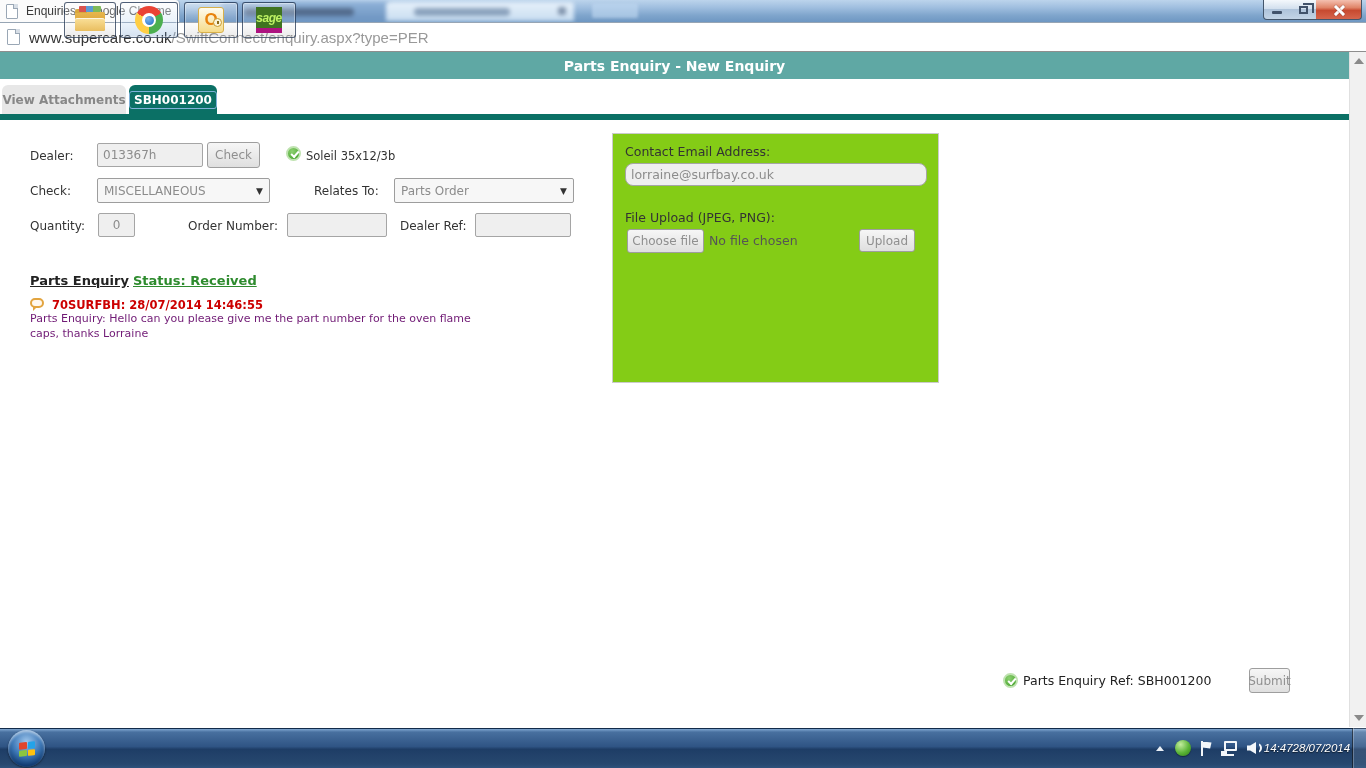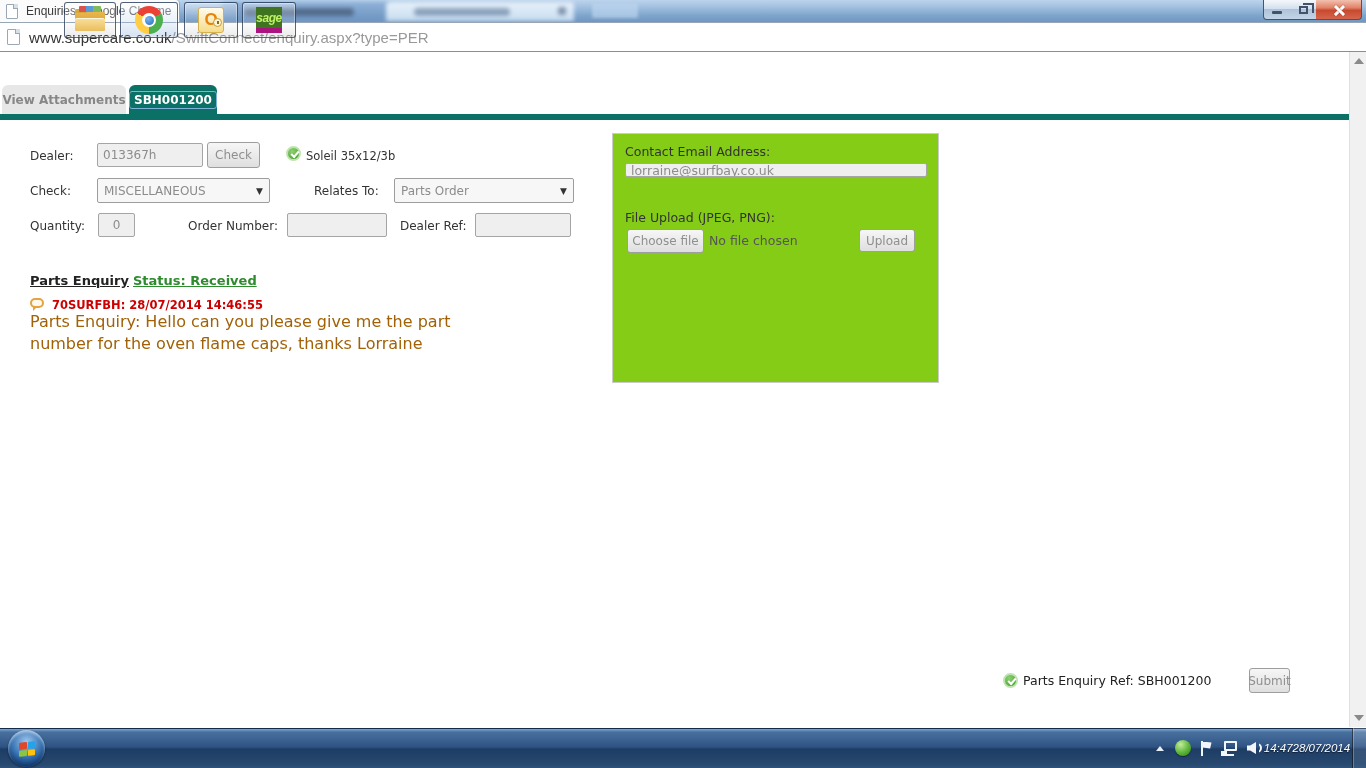--- a/index.html
+++ b/index.html
@@ -82,21 +82,21 @@
   .check-icon::after { content:""; position:absolute; left:3px; top:3px; width:6px; height:3px;
     border-left:2px solid #fff; border-bottom:2px solid #fff; transform:rotate(-48deg); }
 
   .thread-title { font-size:13px; font-weight:bold; color:#222; text-decoration:underline; }
   .thread-status { font-size:13px; font-weight:bold; color:#2E8B2E; text-decoration:underline; }
   .bubble-icon { position:absolute; width:14px; height:10px; background:#FFF8EE;
     border:2px solid #E2A43F; border-radius:5px; }
   .bubble-icon::after { content:""; position:absolute; left:1px; bottom:-5px; width:4px; height:4px;
     background:#E2A43F; clip-path:polygon(0 0,100% 0,0 100%); }
   .comment-meta { font-size:11.5px; font-weight:bold; color:#CC0000; }
-  .comment-body { font-size:16px; color:#a16207; line-height:22px; }
+  .comment-body { font-size:11px; color:#701a75; line-height:15px; }
 
   
   #contact-panel { left:612px; top:81px; width:327px; height:250px; background:#84cc16;
     border:1px solid #CBCBCB; }
   #contact-panel .flabel { position:absolute; font-size:12.5px; }
 
   
   #footer-ref-text { font-size:12.5px; color:#222; }
 
   
@@ -201,20 +201,23 @@
     </div>
 </div>
 
 <div id="addressbar" class="abs">
   <span class="page-doc-icon"></span>
   <span class="url-text"><span class="url-host">www.supercare.co.uk</span><span class="url-path">/SwiftConnect/enquiry.aspx?type=PER</span></span>
 </div>
 
 <div id="viewport" class="abs">
 
+  <div id="banner" class="abs">
+    <span>Parts Enquiry - New Enquiry</span>
+  </div>
 
   <div id="ptab-attachments" class="ptab abs">
     <span>View Attachments</span>
   </div>
   <div id="ptab-ref" class="ptab abs">
     <span>SBH001200</span>
   </div>
   <div id="teal-bar" class="abs"></div>
 
   <span class="flabel ftext" style="left:30px; top:97px;">Dealer:</span>
@@ -242,21 +245,21 @@
   <input class="tbox" style="left: 475px; top: 161px; width: 96px; height: 24px;" value="">
 
   <span class="thread-title ftext" style="left:30px; top:221px;">Parts Enquiry</span>
   <span class="thread-status ftext" style="left:133px; top:221px;">Status: Received</span>
   <span class="bubble-icon" style="left:30px; top:246px;"></span>
   <span class="comment-meta ftext" style="left:52px; top:246px;">70SURFBH: 28/07/2014 14:46:55</span>
   <div class="comment-body ftext" style="left:30px; top:259px; width:445px;">Parts Enquiry: Hello can you please give me the part number for the oven flame caps, thanks Lorraine</div>
 
   <div id="contact-panel" class="abs">
     <span class="flabel" style="left:12px; top:10px;">Contact Email Address:</span>
-    <input class="tbox" style="left: 12px; top: 29px; width: 302px; height: 14px; font-size: 12.5px;" readonly="" value="lorraine@surfbay.co.uk">
+    <input class="tbox" style="left: 12px; top: 29px; width: 302px; height: 23px; font-size: 12.5px; border-radius: 8px;" readonly="" value="lorraine@surfbay.co.uk">
     <span class="flabel" style="left:12px; top:76px;">File Upload (JPEG, PNG):</span>
     <div class="btn" style="left:14px; top:95px; width:77px; height:24px;">Choose file</div>
     <span class="flabel" style="position:absolute; left:96px; top:99px; color:#555;">No file chosen</span>
     <div class="btn" style="left:246px; top:95px; width:56px; height:23px;">Upload</div>
   </div>
 
   <span class="check-icon" style="left:1003px; top:621px;"></span>
   <span id="footer-ref-text" class="ftext" style="left:1023px; top:621px;">Parts Enquiry Ref: SBH001200</span>
   <div class="btn" style="left:1249px; top:616px; width:41px; height:25px;">Submit</div>
 </div>

